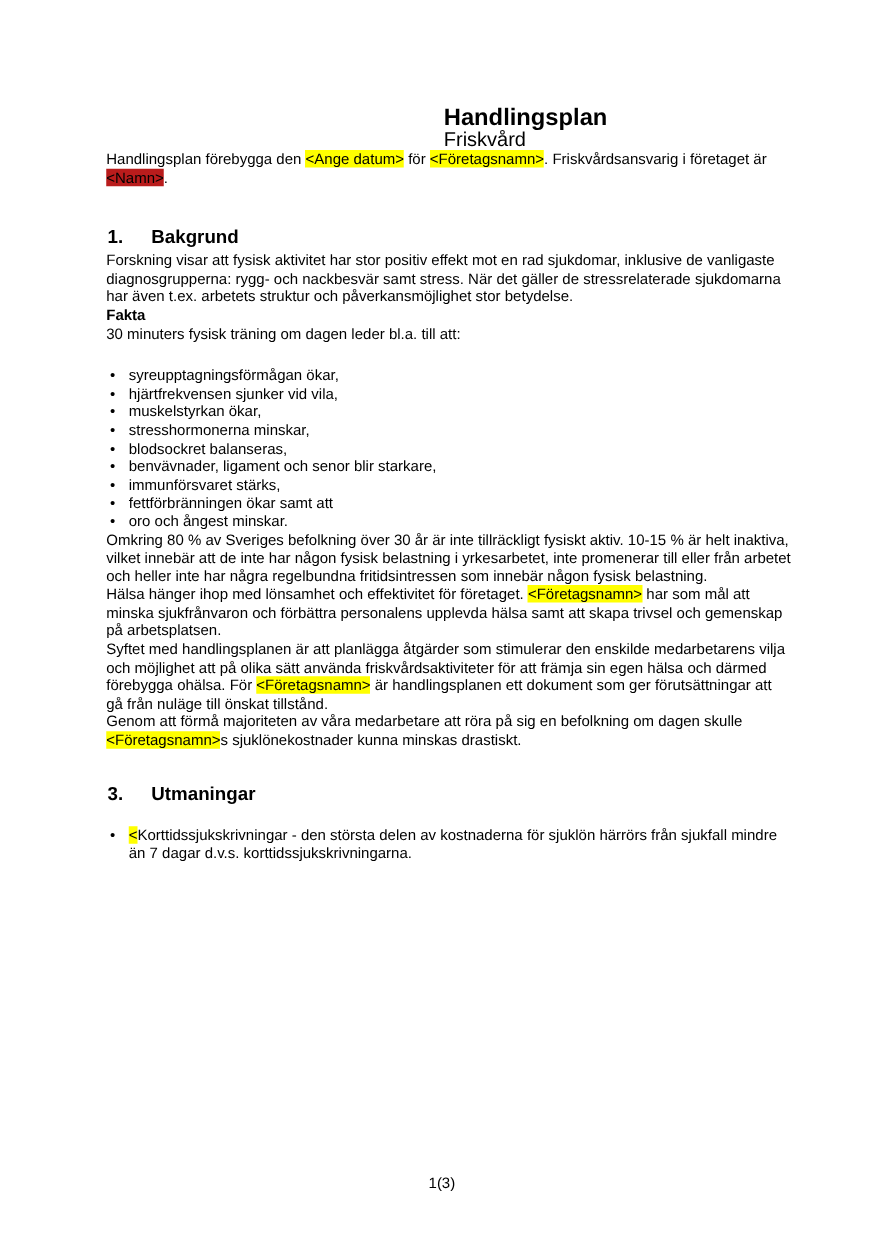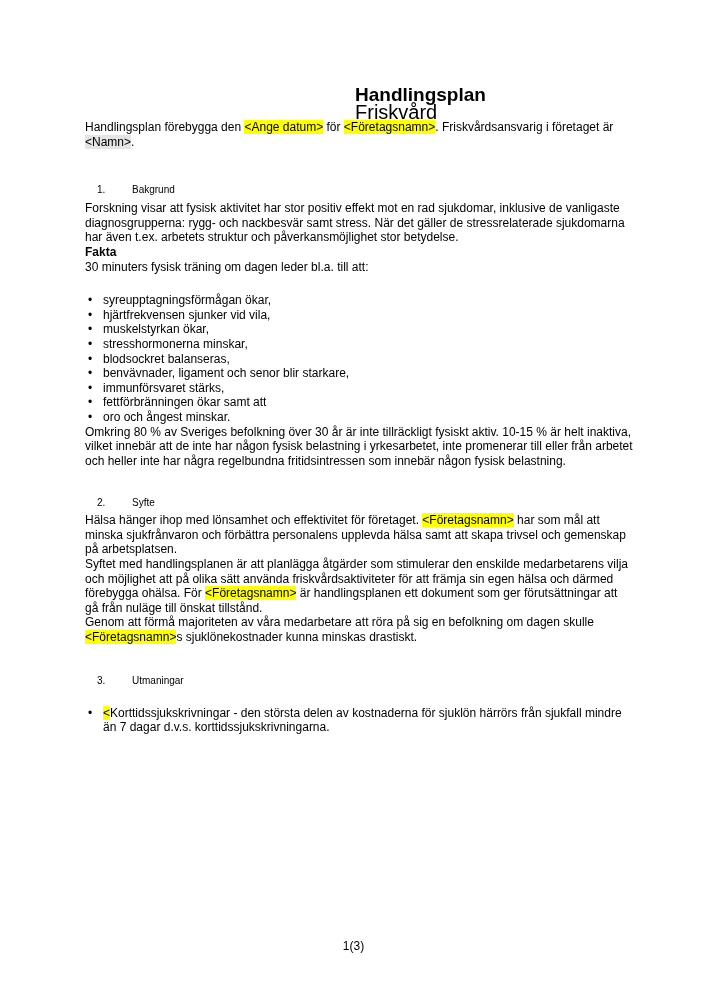--- a/index.html
+++ b/index.html
@@ -13,30 +13,30 @@
     overflow: hidden;
   }
   .content {
     position: absolute;
     left: 85px;
     top: 0;
     width: 548px;
   }
   .title-block { padding-top: 84px; margin-left: 270px; }
   .doc-title  { font-size: 19px; font-weight: bold; line-height: 21px; }
-  .doc-subtitle { font-size: 20px; line-height: 15px; }
+  .doc-subtitle { font-size: 16px; line-height: 15px; }
 
   p.body { font-size: 12px; line-height: 14.6px; margin: 0; }
   .intro { margin-top: 80px; }
 
   .heading {
-    font-size: 10px;
-    font-weight: normal;
+    font-size: 15px;
+    font-weight: bold;
     line-height: 16px;
-    margin: 12px;
+    margin: 1px;
   }
   .h-num { display: inline-block; width: 35px; }
   .heading-bakgrund   { margin-top: 33px; margin-bottom: 3px; }
   .heading-syfte      { margin-top: 27px; margin-bottom: 2px; }
   .heading-utmaningar { margin-top: 28px; margin-bottom: 3px; }
 
   .p-forskning { margin-top: 0; }
   .p-fakta-label { margin-top: 14px; font-weight: bold; }
   .p-fakta-intro { margin-top: 0; }
   ul.facts, ul.challenges {
@@ -79,42 +79,41 @@
 <body>
 
 <div class="page">
   <div class="content">
 
     <div class="title-block">
       <div class="doc-title">Handlingsplan</div>
       <div class="doc-subtitle">Friskvård</div>
     </div>
 
-    <p class="body intro"><span>Handlingsplan förebygga den </span><span class="hl" style="background: rgb(255, 255, 0);">&lt;Ange datum&gt;</span><span> för </span><span class="hl" style="background: rgb(255, 255, 0);">&lt;Företagsnamn&gt;</span><span>. Friskvårdsansvarig i företaget är </span><span class="hl" style="background: #e5e5e5;">&lt;Namn&gt;</span><span>.</span></p>
+    <p class="body intro"><span>Handlingsplan förebygga den </span><span class="hl" style="background: rgb(255, 255, 0);">&lt;Ange datum&gt;</span><span> för </span><span class="hl" style="background: rgb(255, 255, 0);">&lt;Företagsnamn&gt;</span><span>. Friskvårdsansvarig i företaget är </span><span class="hl" style="background: #b91c1c;">&lt;Namn&gt;</span><span>.</span></p>
 
     <h2 class="heading heading-bakgrund"><span class="h-num">1.</span><span>Bakgrund</span></h2>
     <p class="body p-forskning">Forskning visar att fysisk aktivitet har stor positiv effekt mot en rad sjukdomar, inklusive de vanligaste diagnosgrupperna: rygg- och nackbesvär samt stress. När det gäller de stressrelaterade sjukdomarna har även t.ex. arbetets struktur och påverkansmöjlighet stor betydelse.</p>
     <p class="body p-fakta-label">Fakta</p>
     <p class="body p-fakta-intro">30 minuters fysisk träning om dagen leder bl.a. till att:</p>
 
     <ul class="facts">
       <li>syreupptagningsförmågan ökar,</li>
       <li>hjärtfrekvensen sjunker vid vila,</li>
       <li>muskelstyrkan ökar,</li>
       <li>stresshormonerna minskar,</li>
       <li>blodsockret balanseras,</li>
       <li>benvävnader, ligament och senor blir starkare,</li>
       <li>immunförsvaret stärks,</li>
       <li>fettförbränningen ökar samt att</li>
       <li>oro och ångest minskar.</li>
     </ul>
 
     <p class="body p-omkring">Omkring 80 % av Sveriges befolkning över 30 år är inte tillräckligt fysiskt aktiv. 10-15 % är helt inaktiva, vilket innebär att de inte har någon fysisk belastning i yrkesarbetet, inte promenerar till eller från arbetet och heller inte har några regelbundna fritidsintressen som innebär någon fysisk belastning.</p>
 
-    <h2 class="heading heading-syfte"><span class="h-num">2.</span><span>Syfte</span></h2>
     <p class="body p-syfte-1"><span>Hälsa hänger ihop med lönsamhet och effektivitet för företaget. </span><span class="hl" style="background: rgb(255, 255, 0);">&lt;Företagsnamn&gt;</span><span> har som mål att minska sjukfrånvaron och förbättra personalens upplevda hälsa samt att skapa trivsel och gemenskap på arbetsplatsen.</span></p>
     <p class="body p-syfte-2"><span>Syftet med handlingsplanen är att planlägga åtgärder som stimulerar den enskilde medarbetarens vilja och möjlighet att på olika sätt använda friskvårdsaktiviteter för att främja sin egen hälsa och därmed förebygga ohälsa. För </span><span class="hl" style="background: rgb(255, 255, 0);">&lt;Företagsnamn&gt;</span><span> är handlingsplanen ett dokument som ger förutsättningar att gå från nuläge till önskat tillstånd.</span></p>
     <p class="body p-genom"><span>Genom att förmå majoriteten av våra medarbetare att röra på sig en befolkning om dagen skulle </span><span class="hl" style="background: rgb(255, 255, 0);">&lt;Företagsnamn&gt;</span><span>s sjuklönekostnader kunna minskas drastiskt.</span></p>
 
     <h2 class="heading heading-utmaningar"><span class="h-num">3.</span><span>Utmaningar</span></h2>
 
     <ul class="challenges">
       <li><span class="hl" style="background: rgb(255, 255, 0);">&lt;</span><span>Korttidssjukskrivningar - den största delen av kostnaderna för sjuklön härrörs från sjukfall mindre än 7 dagar d.v.s. korttidssjukskrivningarna.</span></li>
     </ul>
 

